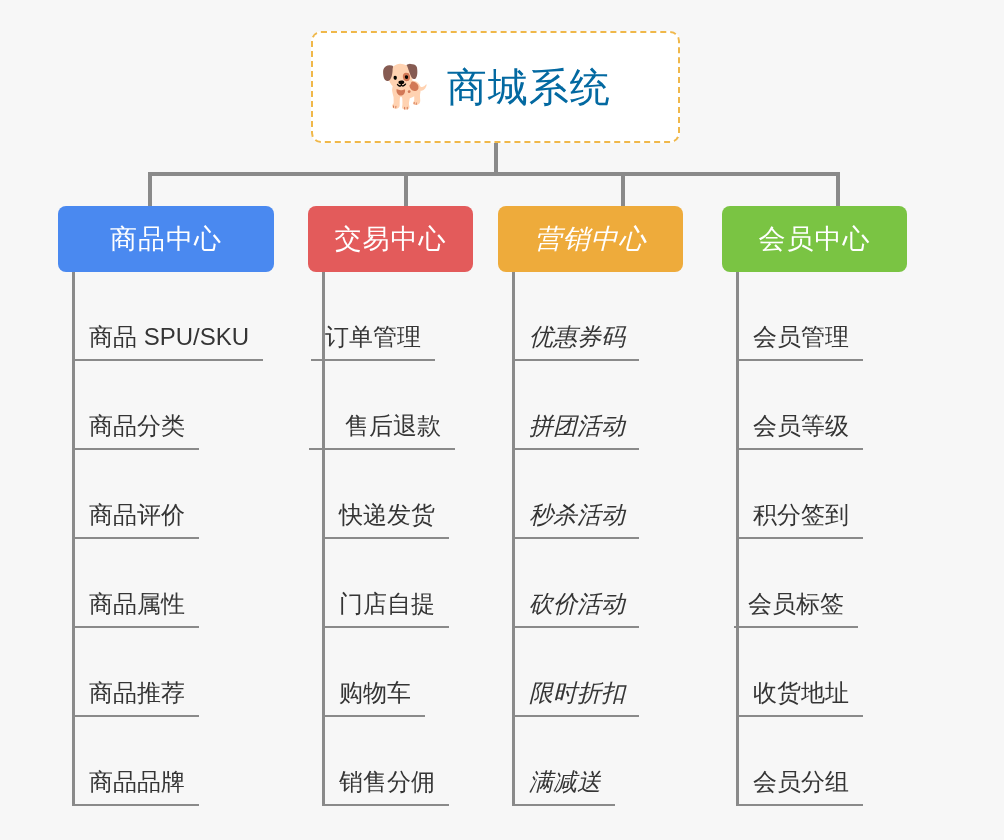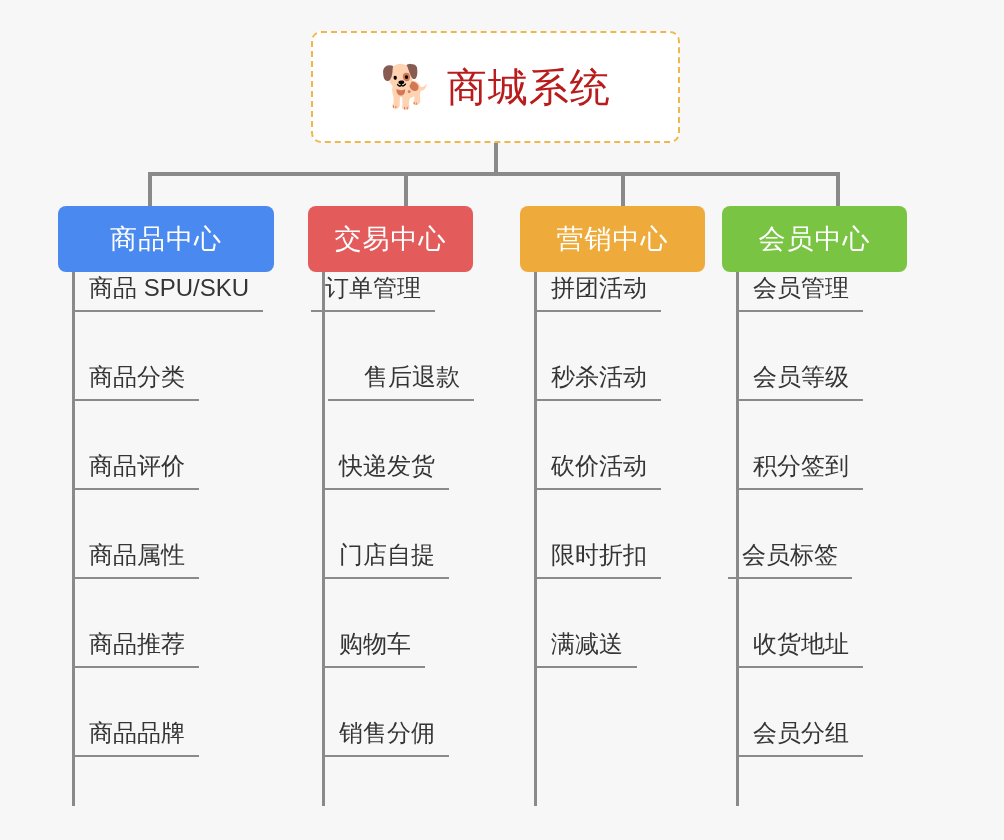--- a/index.html
+++ b/index.html
@@ -33,21 +33,21 @@
     justify-content: center;
     gap: 14px;
   }
   .root-emoji {
     font-size: 42px;
     line-height: 1;
     display: block;
   }
   .root-title {
     font-size: 40px;
-    color: #b91c1c;
+    color: #0369a1;
     letter-spacing: 1px;
     white-space: nowrap;
   }
 
   
   .conn {
     position: absolute;
     background: #8a8a8a;
   }
   .conn-stem {
@@ -95,21 +95,21 @@
 
   .leaf-list {
     position: relative;
     margin-top: 0;
   }
 
   .leaf {
     position: relative;
     height: 89px;
     display: flex;
-    align-items: flex-start;
+    align-items: flex-end;
   }
   .leaf-label {
     display: inline-block;
     margin-left: 32px;
     padding: 0 14px 6px 14px;
     font-size: 24px;
     color: #353535;
     white-space: nowrap;
     border-bottom: 2px solid #8a8a8a;
   }
@@ -163,42 +163,45 @@
       <div class="column" style="left: 308px; width: 185px;">
         <div class="cat-box" style="background: rgb(227, 91, 91); width: 165px;">
           <span>交易中心</span>
         </div>
         <div class="leaf-list">
           <div class="spine" style="left: 14px; top: 0px; height: 534px;"></div>
           <div class="leaf">
             <span class="leaf-label" style="margin-left: 3px;">订单管理</span>
           </div>
           <div class="leaf">
-            <span class="leaf-label" style="margin-left: 20px; padding-left: 36px;">售后退款</span>
+            <span class="leaf-label" style="margin-left: 1px; padding-left: 36px;">售后退款</span>
           </div>
           <div class="leaf">
             <span class="leaf-label" style="margin-left: 17px;">快递发货</span>
           </div>
           <div class="leaf">
             <span class="leaf-label" style="margin-left: 17px;">门店自提</span>
           </div>
           <div class="leaf">
             <span class="leaf-label" style="margin-left: 17px;">购物车</span>
           </div>
           <div class="leaf">
             <span class="leaf-label" style="margin-left: 17px;">销售分佣</span>
           </div>
         </div>
       </div>
-      <div class="column" style="left: 520px; width: 185px;">
+      <div class="column" style="left: 498px; width: 185px; font-style: italic;">
         <div class="cat-box" style="background: rgb(238, 171, 59); width: 185px;">
           <span>营销中心</span>
         </div>
         <div class="leaf-list">
           <div class="spine" style="left: 14px; top: 0px; height: 534px;"></div>
+          <div class="leaf">
+            <span class="leaf-label" style="margin-left: 17px;">优惠券码</span>
+          </div>
           <div class="leaf">
             <span class="leaf-label" style="margin-left: 17px;">拼团活动</span>
           </div>
           <div class="leaf">
             <span class="leaf-label" style="margin-left: 17px;">秒杀活动</span>
           </div>
           <div class="leaf">
             <span class="leaf-label" style="margin-left: 17px;">砍价活动</span>
           </div>
           <div class="leaf">
@@ -218,21 +221,21 @@
           <div class="leaf">
             <span class="leaf-label" style="margin-left: 17px;">会员管理</span>
           </div>
           <div class="leaf">
             <span class="leaf-label" style="margin-left: 17px;">会员等级</span>
           </div>
           <div class="leaf">
             <span class="leaf-label" style="margin-left: 17px;">积分签到</span>
           </div>
           <div class="leaf">
-            <span class="leaf-label" style="margin-left: 6px;">会员标签</span>
+            <span class="leaf-label" style="margin-left: 12px;">会员标签</span>
           </div>
           <div class="leaf">
             <span class="leaf-label" style="margin-left: 17px;">收货地址</span>
           </div>
           <div class="leaf">
             <span class="leaf-label" style="margin-left: 17px;">会员分组</span>
           </div>
         </div>
       </div>
     </div>

